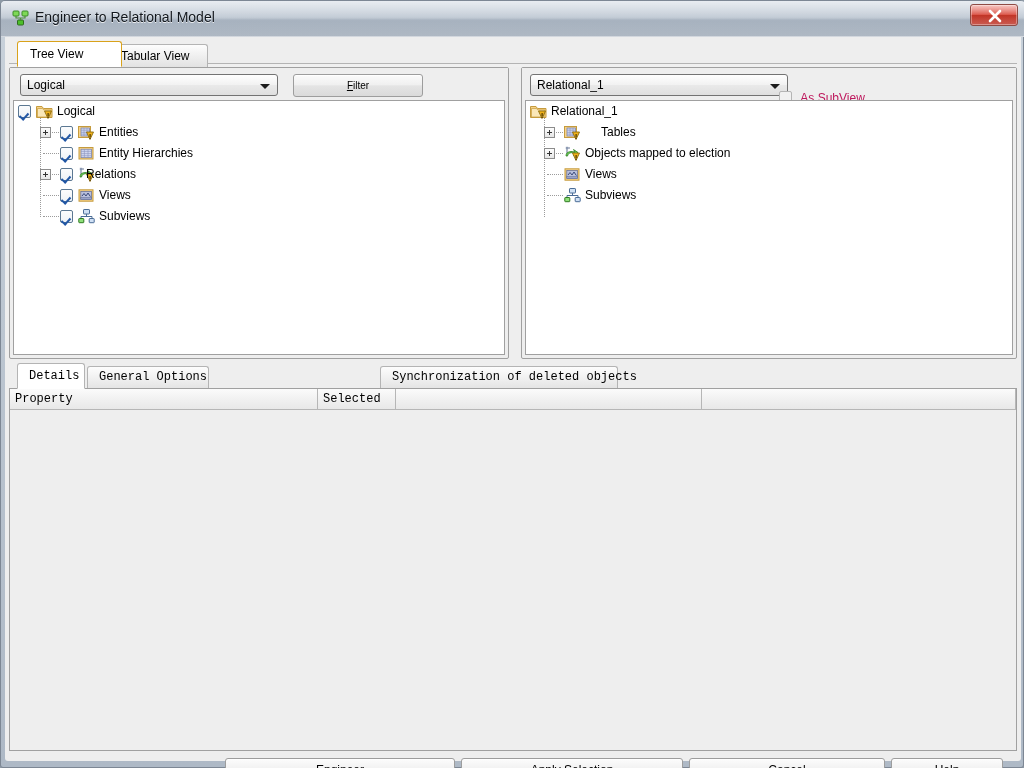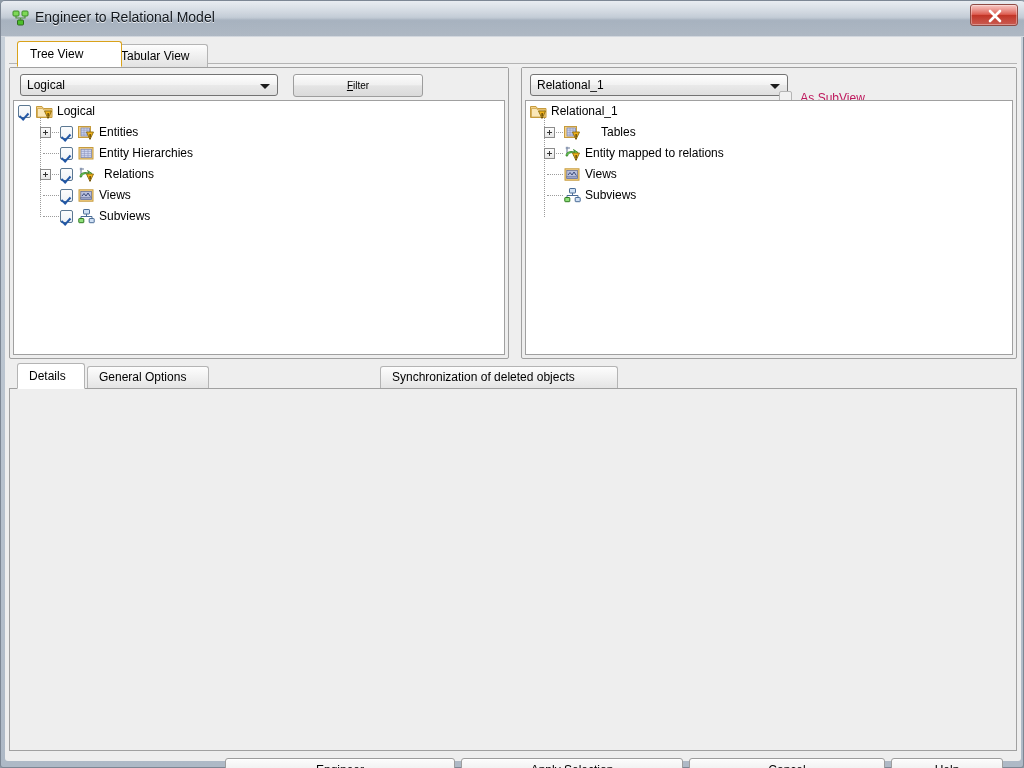--- a/index.html
+++ b/index.html
@@ -240,21 +240,21 @@
     height: 1px;
     border-top: 1px dotted #9b9b9b;
   }
   .tcb { position: absolute; top: 4px; }
   .ticon { position: absolute; top: 2px; width: 17px; height: 17px; }
   .tlabel { position: absolute; top: 0; }
 
   
   .bottom-pane {
     position: absolute; left: 4px; top: 326px;
-    width: 892px; height: 388px;
+    width: 892px; height: 388px; font-family: Liberation Mono, monospace;
   }
   .bottom-tabs {
     position: absolute; left: 0; top: 0; width: 1008px; height: 26px;
   }
   .btab {
     position: absolute; top: 3px; height: 23px;
     padding: 0 11px;
     line-height: 21px;
     font-size: 12px; color: #000;
     background: linear-gradient(180deg,#fdfdfd 0%, #efefef 55%, #e3e3e3 100%);
@@ -405,21 +405,21 @@
               <span class="dots-h" style="left:38px;top:10px;width:7px;"></span>
               <span class="cb checked tcb" style="left:46px;"></span>
               <span class="ticon" style="left:64px;"><svg width="17" height="17" viewBox="0 0 17 17">
                   <path d="M3 3 L3 9 M3 3 L6 3" stroke="#6f7d99" stroke-width="1.1" fill="none"></path>
                   <rect x="1.8" y="1.8" width="2.4" height="2.4" fill="#8c9ab3"></rect>
                   <path d="M2 11 C2 6 8 6 11 7 L9.5 4.5 L14 7.5 L9.5 10.5 L11 8 C8 7.2 3.6 7.6 3.6 11 Z" fill="#6fd65a" stroke="#2f7a22" stroke-width="0.8"></path>
                   <path d="M8.5 8 L15.5 8 L12 15.5 Z" fill="#f2b31a" stroke="#8a6b10" stroke-width="0.9"></path>
                   <rect x="11.5" y="10" width="1.2" height="3" fill="#4a3605"></rect>
                   <rect x="11.5" y="13.6" width="1.2" height="1.2" fill="#4a3605"></rect>
                 </svg></span>
-              <span class="tlabel" style="left:90px;">Relations</span>
+              <span class="tlabel" style="left:72px;">Relations</span>
             </div>
             <div class="tnode">
               <span class="dots-h" style="left:29px;top:10px;width:16px;"></span>
               <span class="cb checked tcb" style="left:46px;"></span>
               <span class="ticon" style="left:64px;"><svg width="17" height="17" viewBox="0 0 17 17">
                   <rect x="1" y="2.8" width="14" height="11.4" fill="#f7d389" stroke="#c59b3d"></rect>
                   <rect x="2.8" y="4.4" width="10.6" height="8.2" fill="#b9c0dd" stroke="#5d6a96" stroke-width="0.7"></rect>
                   <path d="M4 9 L6 6.5 L8 9 L10 6 L12.4 9.6" stroke="#3b4a7a" stroke-width="1" fill="none"></path>
                   <rect x="2.8" y="10.6" width="10.6" height="2" fill="#9aa3c9" stroke="#5d6a96" stroke-width="0.5"></rect>
                 </svg></span>
@@ -481,21 +481,21 @@
               <span class="expander" style="left:18px;"></span>
               <span class="dots-h" style="left:30px;top:10px;width:7px;"></span>
               <span class="ticon" style="left:38px;"><svg width="17" height="17" viewBox="0 0 17 17">
                   <path d="M3 3 L3 9 M3 3 L6 3" stroke="#6f7d99" stroke-width="1.1" fill="none"></path>
                   <rect x="1.8" y="1.8" width="2.4" height="2.4" fill="#8c9ab3"></rect>
                   <path d="M2 11 C2 6 8 6 11 7 L9.5 4.5 L14 7.5 L9.5 10.5 L11 8 C8 7.2 3.6 7.6 3.6 11 Z" fill="#6fd65a" stroke="#2f7a22" stroke-width="0.8"></path>
                   <path d="M8.5 8 L15.5 8 L12 15.5 Z" fill="#f2b31a" stroke="#8a6b10" stroke-width="0.9"></path>
                   <rect x="11.5" y="10" width="1.2" height="3" fill="#4a3605"></rect>
                   <rect x="11.5" y="13.6" width="1.2" height="1.2" fill="#4a3605"></rect>
                 </svg></span>
-              <span class="tlabel" style="left:59px;">Entity mapped to relations</span>
+              <span class="tlabel" style="left:59px;">Objects mapped to election</span>
             </div>
             <div class="tnode">
               <span class="dots-h" style="left:21px;top:10px;width:16px;"></span>
               <span class="ticon" style="left:38px;"><svg width="17" height="17" viewBox="0 0 17 17">
                   <rect x="1" y="2.8" width="14" height="11.4" fill="#f7d389" stroke="#c59b3d"></rect>
                   <rect x="2.8" y="4.4" width="10.6" height="8.2" fill="#b9c0dd" stroke="#5d6a96" stroke-width="0.7"></rect>
                   <path d="M4 9 L6 6.5 L8 9 L10 6 L12.4 9.6" stroke="#3b4a7a" stroke-width="1" fill="none"></path>
                   <rect x="2.8" y="10.6" width="10.6" height="2" fill="#9aa3c9" stroke="#5d6a96" stroke-width="0.5"></rect>
                 </svg></span>
               <span class="tlabel" style="left:59px;">Views</span>
@@ -514,20 +514,26 @@
       </div>
     </div>
 
     <div class="bottom-pane">
       <div class="bottom-tabs" id="bottom-tabs">
           <div class="btab selected" style="left:8px;width:68px;"><span>Details</span></div>
           <div class="btab" style="left:78px;width:122px;"><span>General Options</span></div>
           <div class="btab" style="left:371px;width:238px;"><span>Synchronization of deleted objects</span></div>
         </div>
       <div class="grid">
+        <div class="grid-head" id="grid-head">
+            <div class="gh-cell" style="left:0px;width:308px;"><span>Property</span></div>
+            <div class="gh-cell" style="left:308px;width:78px;"><span>Selected</span></div>
+            <div class="gh-cell" style="left:386px;width:306px;"><span></span></div>
+            <div class="gh-cell" style="left:692px;width:314px;"><span></span></div>
+          </div>
         <div class="grid-body"></div>
       </div>
     </div>
 
     <div class="buttonbar" id="buttonbar">
 
     <div class="bbtn" style="left: 220px; width: 230px;"><span><span class="mn">E</span>ngineer</span></div>
         <div class="bbtn" style="left: 456px; width: 222px;"><span>Apply <span class="mn">S</span>election</span></div>
         <div class="bbtn" style="left: 684px; width: 196px;"><span><span class="mn">C</span>ancel</span></div>
         <div class="bbtn" style="left: 886px; width: 112px;"><span><span class="mn">H</span>elp</span></div>

